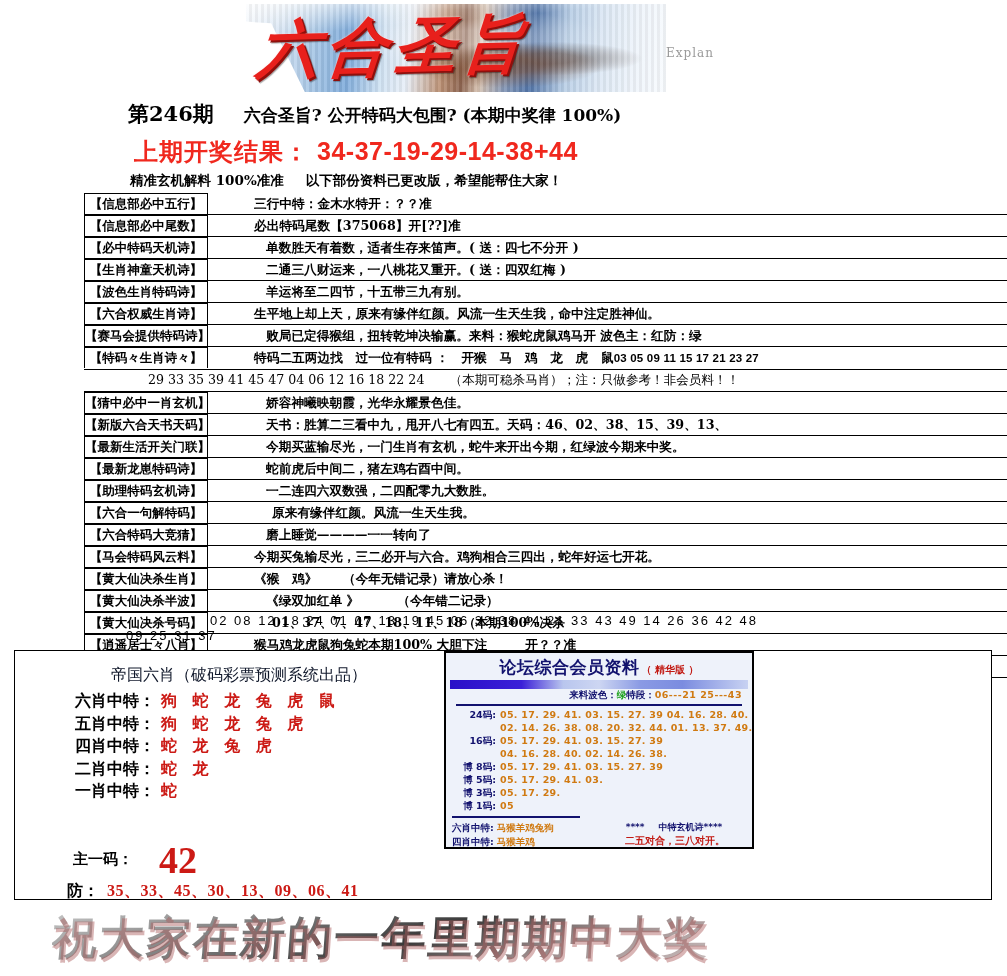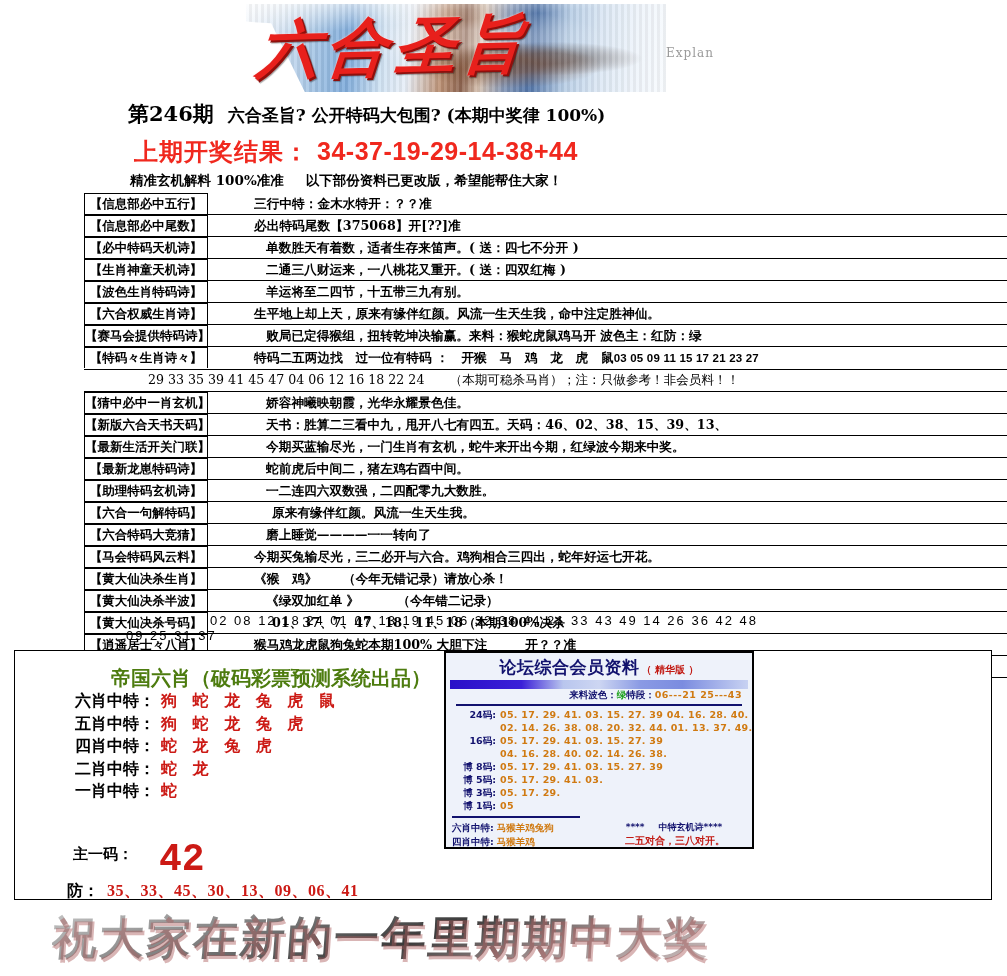--- a/index.html
+++ b/index.html
@@ -75,21 +75,21 @@
 
   
   .issue-line {
     position: absolute;
     left: 128px; top: 100px;
     white-space: nowrap;
     font-family: "DejaVu Serif", "Liberation Serif", serif;
     color: #000;
   }
   .issue-no { font-size: 21px; font-weight: bold; }
-  .issue-txt { font-size: 17px; font-weight: bold; margin-left: 14px; }
+  .issue-txt { font-size: 17px; font-weight: bold; margin-left: 30px; }
 
   
   .result-line {
     position: absolute;
     left: 134px; top: 136px;
     white-space: nowrap;
     color: #f0281e;
     font-family: "DejaVu Serif", "Liberation Serif", serif;
   }
   .result-label { font-size: 24px; font-weight: bold; letter-spacing: 1px; }
@@ -181,41 +181,41 @@
     position: absolute;
     left: 14px; top: 650px;
     width: 978px; height: 250px;
     border: 1px solid #000;
     background: #fff;
   }
   .emp-title {
     position: absolute;
     left: 96px; top: 14px;
     font-family: "DejaVu Serif", "Liberation Serif", serif;
-    font-size: 20px; font-weight: bold; color: #4d7c0f;
+    font-size: 16px; font-weight: normal; color: #0f172a;
     white-space: nowrap;
   }
   .zx-list { position: absolute; left: 60px; top: 40px; }
   .zx-row {
     display: flex; align-items: baseline;
     margin-bottom: 2.5px;
     white-space: nowrap;
     font-family: "DejaVu Serif", "Liberation Serif", serif;
     font-size: 16px; font-weight: bold;
     line-height: 20px;
   }
   .zx-key { color: #000; }
   .zx-val { color: #cc1a15; margin-left: 6px; letter-spacing: 5px; }
 
   .main-code {
     position: absolute;
     left: 58px; top: 188px;
-    display: flex; align-items: center;
-    white-space: nowrap;
-    font-family: Liberation Mono, monospace;
+    display: flex; align-items: flex-end;
+    white-space: nowrap;
+    font-family: Liberation Serif, serif;
   }
   .main-code .k { font-size: 15px; font-weight: bold; color: #000; }
   .main-code .v { font-size: 38px; font-weight: bold; color: #cc1a15; margin-left: 26px;
                   line-height: .8; position: relative; top: 6px; }
 
   .fang {
     position: absolute;
     left: 52px; top: 230px;
     white-space: nowrap;
     font-family: Liberation Serif, serif;

